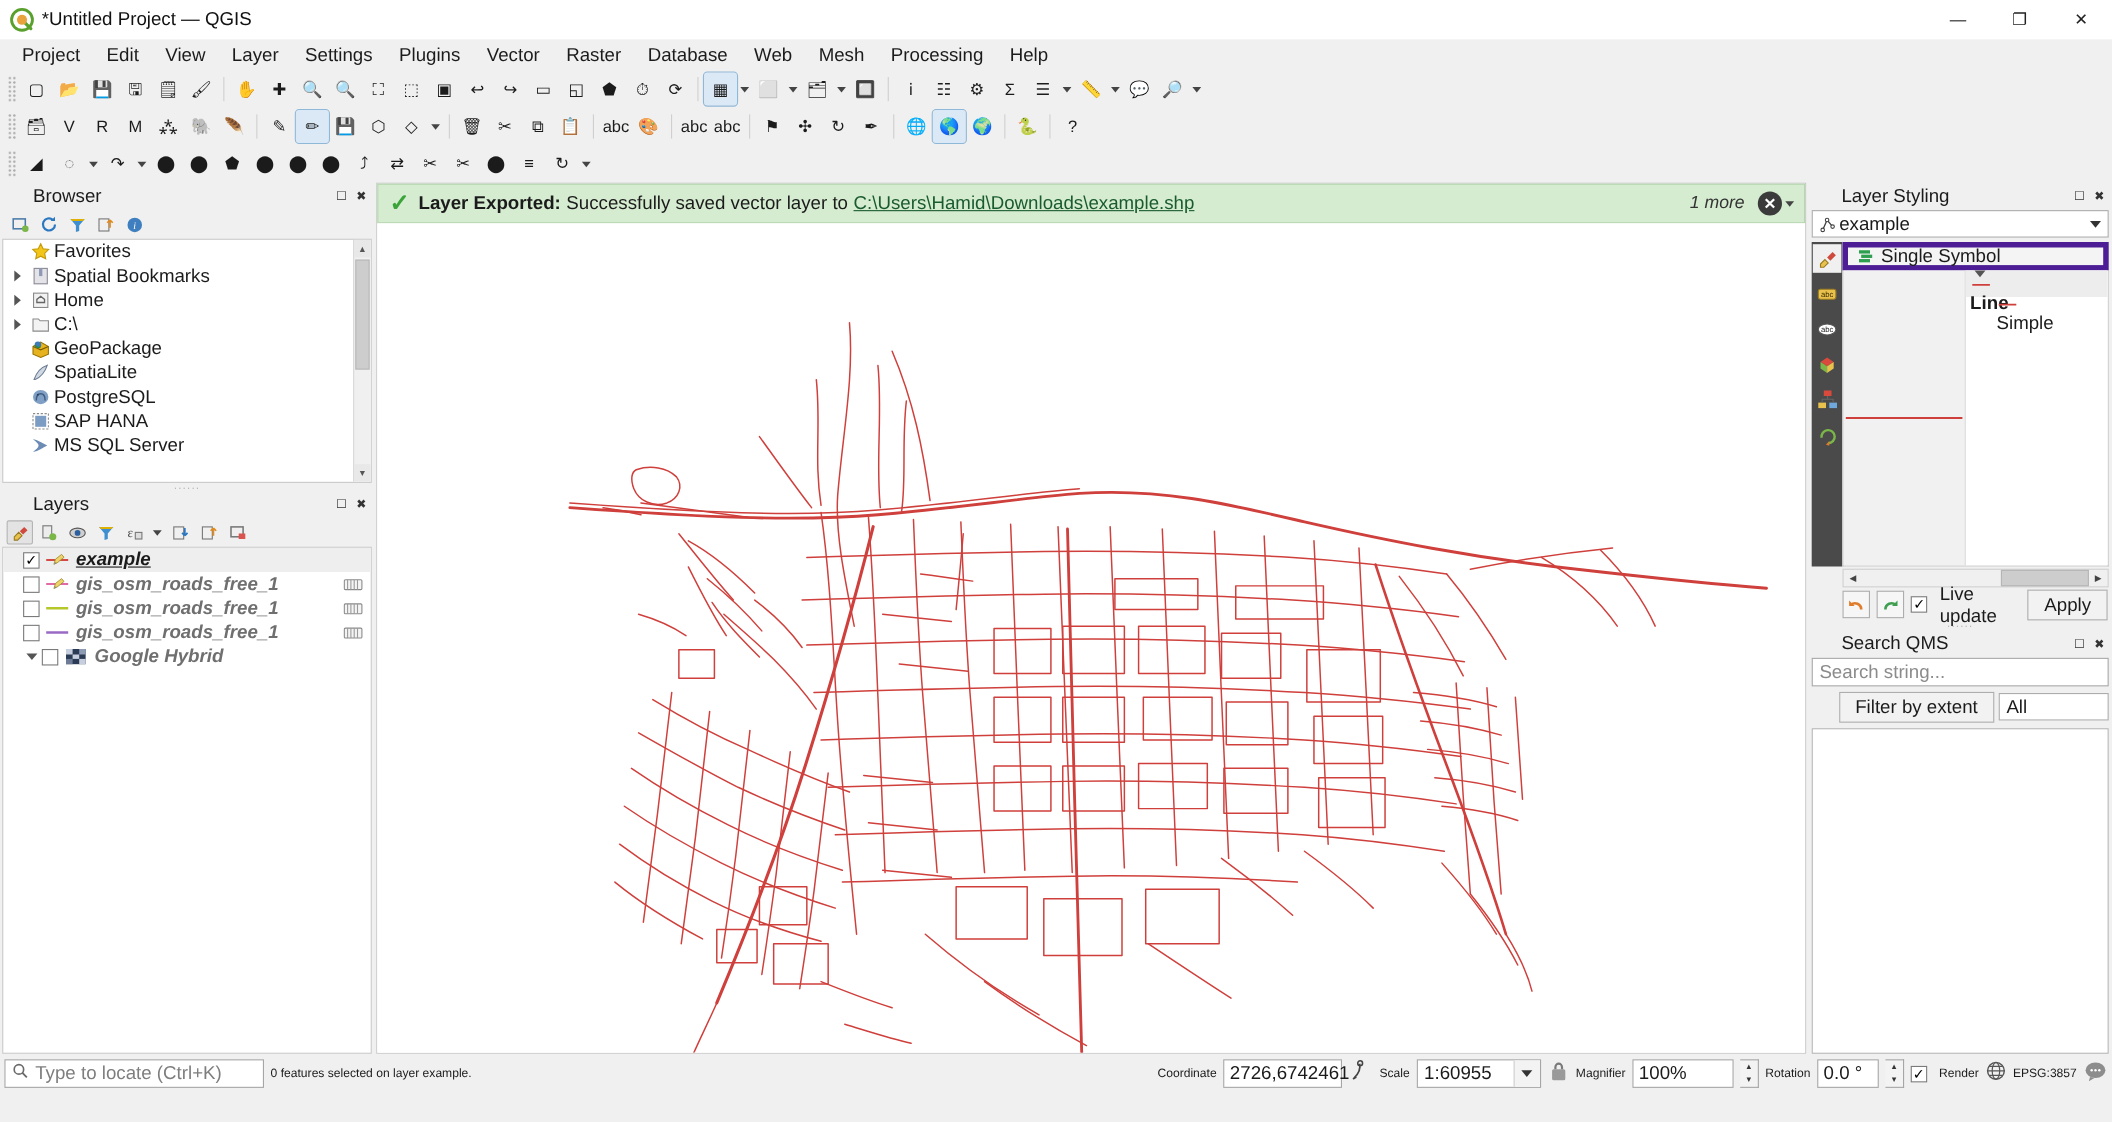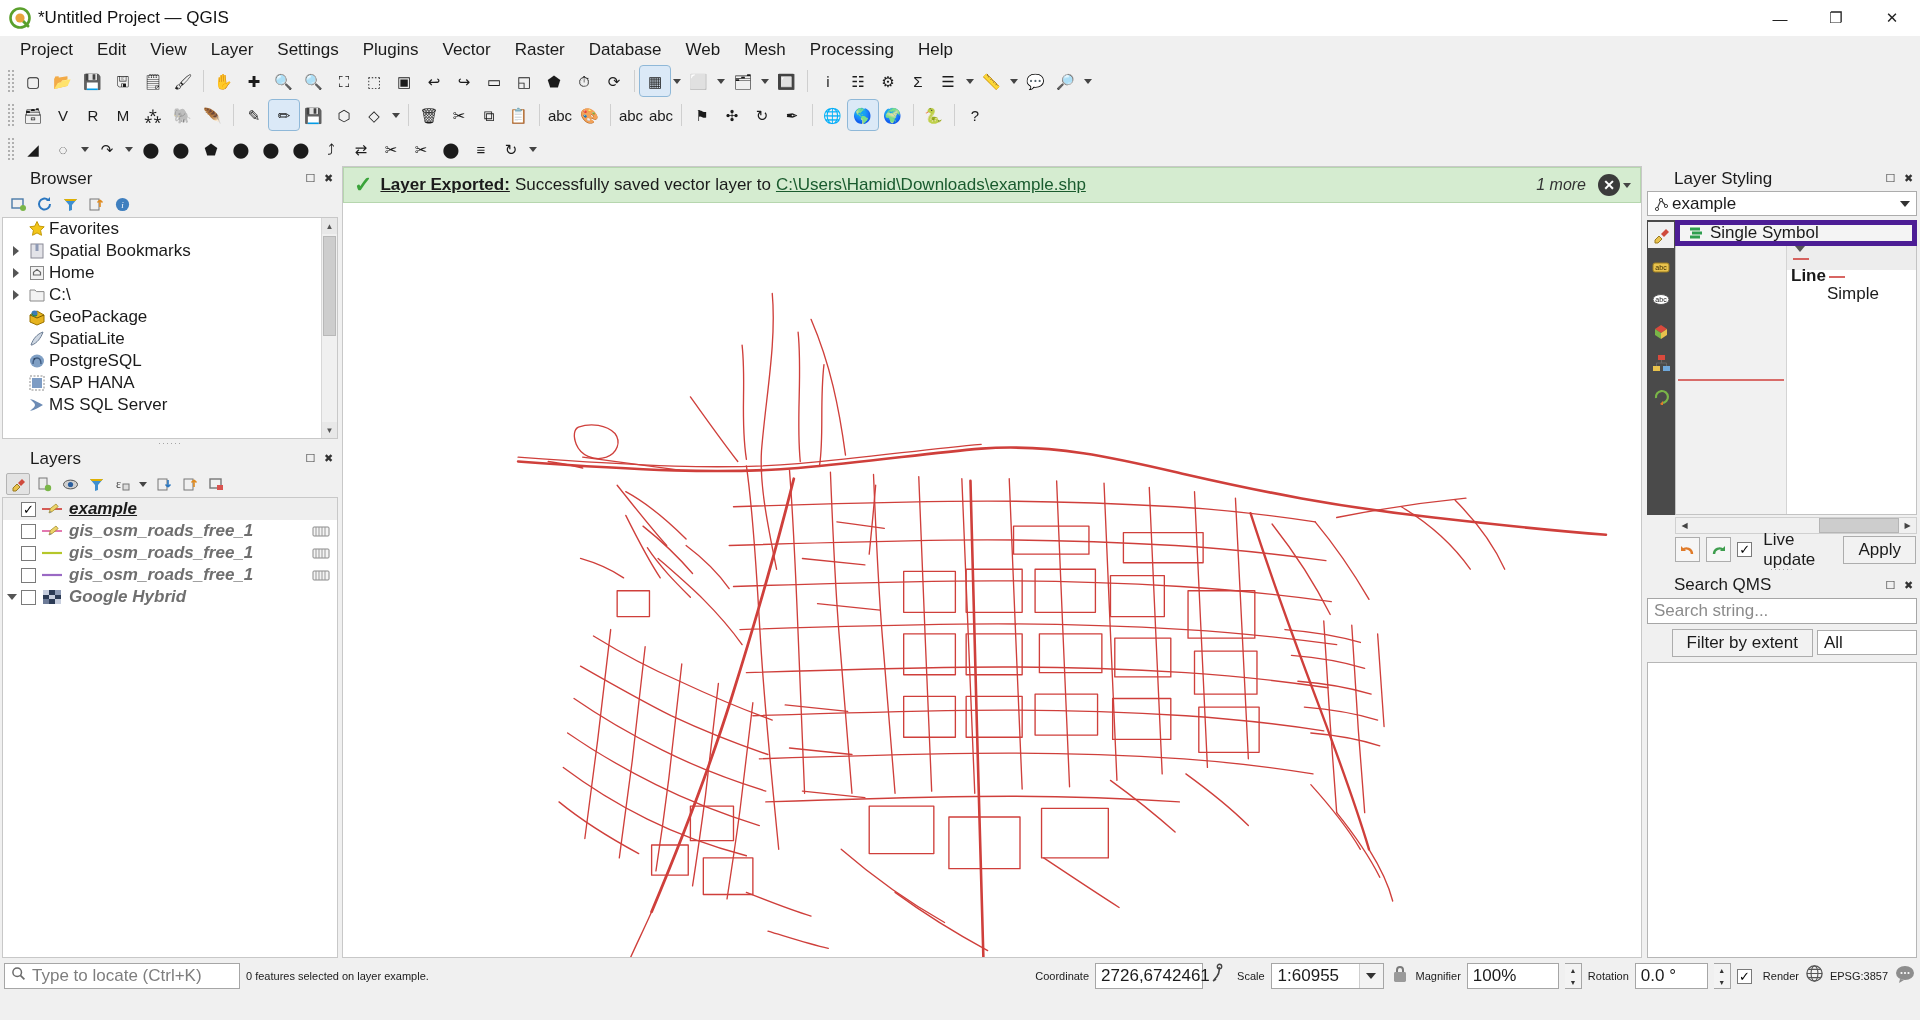--- a/index.html
+++ b/index.html
@@ -59,21 +59,21 @@
   .cbox{width:15px;height:15px;border:1px solid #7a7a7a;background:#fff;display:flex;align-items:center;
         justify-content:center;font-size:13px;color:#000;margin-right:5px;flex:0 0 auto;line-height:1;}
   .lname{font-style:italic;font-weight:bold;color:#6f6f6f;white-space:nowrap;}
   .lname.active{color:#1b1b1b;text-decoration:underline;}
   .swatch{width:22px;height:14px;margin-right:6px;display:flex;align-items:center;justify-content:center;flex:0 0 auto;}
   .rowbtn{margin-left:auto;margin-right:6px;width:20px;height:16px;display:flex;align-items:center;justify-content:center;}
   
   .canvascol{flex:1;display:flex;flex-direction:column;background:#fff;border:1px solid #c8c8c8;margin:0 2px;min-width:0;}
   .msgbar{display:flex;align-items:center;height:36px;background:#d5ecd0;border:1px solid #b6d6ae;padding:0 6px;}
   .msgbar .chk{color:#3aa33a;font-size:22px;font-weight:bold;margin:0 8px 0 4px;}
-  .msgbar b{font-weight:bold;text-decoration:underline;}
+  .msgbar b{font-weight:bold;}
   .msgbar .lnk{color:#1a5b2e;text-decoration:underline;}
   .msgbar .more{margin-left:auto;font-style:italic;color:#333;font-size:16px;margin-right:12px;}
   .msgclose{width:22px;height:22px;border-radius:50%;background:#3b3b3b;color:#fff;display:flex;
             align-items:center;justify-content:center;font-size:14px;font-weight:bold;}
   .mapwrap{flex:1;background:#fff;position:relative;overflow:hidden;}
   
   .rightcol{width:276px;display:flex;flex-direction:column;background:#f0f0f0;}
   .combo{display:flex;align-items:center;height:25px;background:#fff;border:1px solid #acacac;margin:0 3px;padding:0 2px 0 4px;}
   .combo .val{flex:1;font-size:17px;white-space:nowrap;overflow:hidden;}
   .combo .cdrop{width:18px;display:flex;align-items:center;justify-content:center;}
@@ -664,21 +664,21 @@
             </svg>
           </span>
           <span class="lname">gis_osm_roads_free_1</span>
           <span class="rowbtn">
             <svg width="18" height="13" viewBox="0 0 18 13">
               <rect x="1" y="2" width="16" height="9" rx="1" fill="#f4f4f4" stroke="#8a8a8a"></rect>
               <path d="M4 2v9M7 2v9M10 2v9M13 2v9" stroke="#9a9a9a"></path>
             </svg>
           </span>
         </div>
-        <div class="lrow" style="padding-left: 0px;">
+        <div class="lrow" style="padding-left: 17px;">
           <span class="arrow open" style="width: 18px;"></span>
           <span class="cbox"></span>
           <span class="swatch">
             <svg width="18" height="14" viewBox="0 0 18 14">
               <rect width="18" height="14" fill="#2c3b55"></rect>
               <rect x="0" y="0" width="6" height="5" fill="#c7cede"></rect>
               <rect x="12" y="0" width="6" height="5" fill="#8e9bb5"></rect>
               <rect x="6" y="5" width="6" height="4" fill="#c7cede"></rect>
               <rect x="0" y="9" width="6" height="5" fill="#6d7b97"></rect>
               <rect x="12" y="9" width="6" height="5" fill="#c7cede"></rect>
@@ -915,21 +915,21 @@
           <div class="symtree" id="symtree">
               <div class="symrow hl" style="padding-left: 4px;">
                 <span class="arrow open"></span>
                 <span class="swatch" style="width: 20px;">
                   <svg width="18" height="10" viewBox="0 0 18 10">
                     <line x1="1" y1="5" x2="17" y2="5" stroke="#cf3f3b" stroke-width="1.6"></line>
                   </svg>
                 </span>
                 <span>Line</span>
               </div>
-              <div class="symrow" style="padding-left: 40px;">
+              <div class="symrow" style="padding-left: 28px;">
                 <span class="arrow"></span>
                 <span class="swatch" style="width: 20px;">
                   <svg width="18" height="10" viewBox="0 0 18 10">
                     <line x1="1" y1="5" x2="17" y2="5" stroke="#cf3f3b" stroke-width="1.6"></line>
                   </svg>
                 </span>
                 <span>Simple</span>
               </div>
             </div>
         </div>
@@ -1014,21 +1014,21 @@
         <path d="M7 9V7a3 3 0 0 1 6 0v2" fill="none" stroke="#7a7a7a" stroke-width="2"></path>
       </svg>
   </span>
   <span class="sbtext">Magnifier</span>
   <span class="sbfield" style="width:92px;">100%</span>
   <span class="spin">
       <div>▲</div>
       <div>▼</div>
     </span>
   <span class="sbtext">Rotation</span>
-  <span class="sbfield" style="width:73px;">0.0 °</span>
+  <span class="sbfield" style="width:56px;">0.0 °</span>
   <span class="spin">
       <div>▲</div>
       <div>▼</div>
     </span>
   <span class="cbox">✓</span>
   <span class="sbtext">Render</span>
   <span>
     <svg width="19" height="19" viewBox="0 0 19 19">
         <circle cx="9.5" cy="9.5" r="7.6" fill="none" stroke="#555" stroke-width="1.3"></circle>
         <ellipse cx="9.5" cy="9.5" rx="3.4" ry="7.6" fill="none" stroke="#555" stroke-width="1.1"></ellipse>

